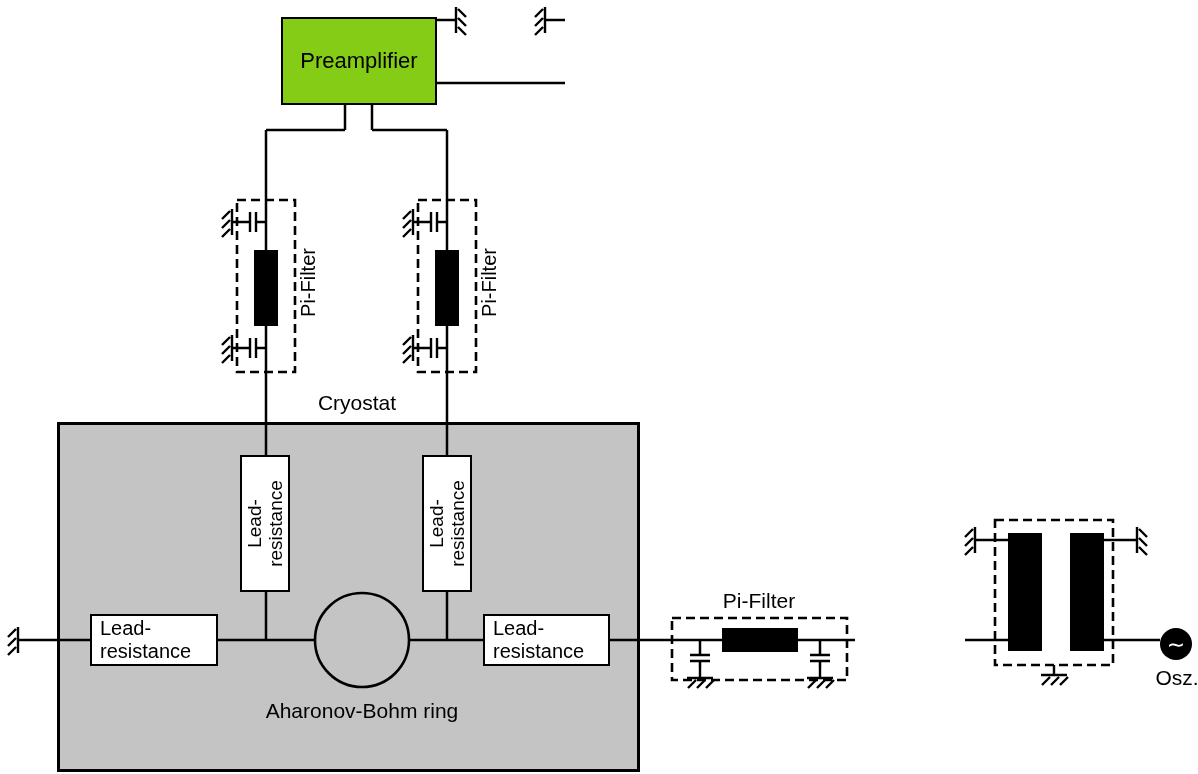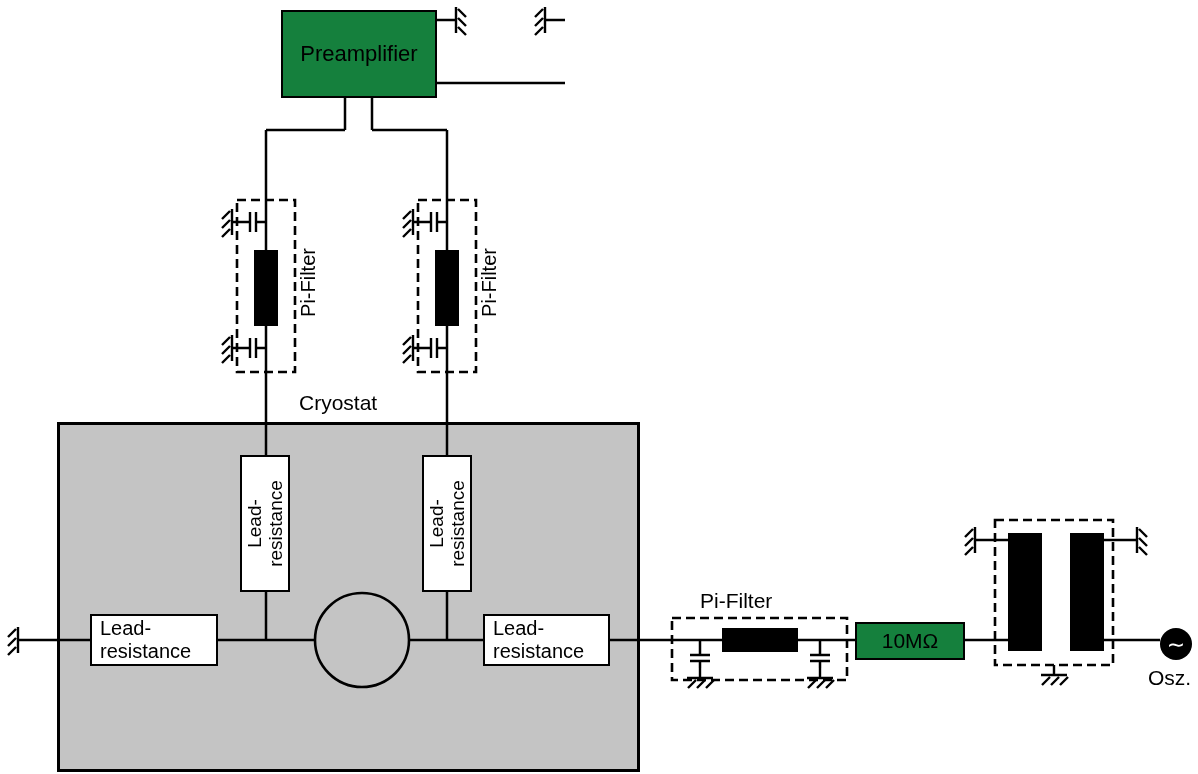--- a/index.html
+++ b/index.html
@@ -6,37 +6,37 @@
   .stage{
     position:relative;width:1198px;height:774px;background:#ffffff;overflow:hidden;
     font-family:"Liberation Sans", sans-serif;color:#000;
   }
   .cryostat{
     position:absolute;left:57px;top:422px;width:583px;height:350px;
     background:#c4c4c4;border:3px solid #000;box-sizing:border-box;
   }
   svg.layer{position:absolute;left:0;top:0;}
   .box{
-    position:absolute;box-sizing:border-box;border:2.6px solid #000;background:#15803d;
-    display:flex;align-items:center;justify-content:center;font-size:22px;white-space:nowrap;
+    position:absolute;box-sizing:border-box;border:2.6px solid #000;background:#84cc16;
+    display:flex;align-items:center;justify-content:center;font-size:22px;white-space:nowrap;margin-top:7px;
   }
   .hbox{
     position:absolute;box-sizing:border-box;border:2.6px solid #000;background:#fff;
     display:flex;flex-direction:column;justify-content:center;align-items:flex-start;
     padding-left:8px;font-size:20px;line-height:1.15;
   }
   .vbox{
     position:absolute;box-sizing:border-box;border:2.6px solid #000;background:#fff;
     display:flex;align-items:center;justify-content:center;
   }
   .vtext{transform:rotate(-90deg);text-align:center;line-height:1.08;font-size:19px;width:130px;}
   .vtext span{display:block;}
   .vlabel{position:absolute;display:flex;align-items:center;justify-content:center;}
   .vlabel .vl{transform:rotate(-90deg);white-space:nowrap;font-size:20px;}
-  .label{position:absolute;text-align:left;font-size:21px;white-space:nowrap;}
+  .label{position:absolute;text-align:center;font-size:21px;white-space:nowrap;}
   svg text{font-family:"DejaVu Sans", sans-serif;}
 </style>
 </head>
 <body>
 
 <div class="stage">
 
   <div class="cryostat"></div>
 
   <svg class="layer" width="1198" height="774" viewBox="0 0 1198 774">
@@ -114,23 +114,20 @@
 
     <circle cx="1176" cy="644" r="16" fill="#000"></circle>
     <text x="1176" y="652" text-anchor="middle" font-size="22" fill="#ffffff">∼</text>
   </svg>
 
   <div class="box" style="left:281px;top:10px;width:156px;height:88px">
     <span>Preamplifier</span>
   </div>
 
 
-  <div class="box" style="left:855px;top:622px;width:110px;height:38px;font-size:21px">
-    <span>10MΩ</span>
-  </div>
 
   <div class="vbox" style="left:240px;top:455px;width:50px;height:137px">
     <div class="vtext">
       <span>Lead-</span>
       <span>resistance</span>
     </div>
   </div>
 
   <div class="vbox" style="left:422px;top:455px;width:50px;height:137px">
     <div class="vtext">
@@ -153,16 +150,17 @@
     <span class="vl">Pi-Filter</span>
   </div>
   <div class="vlabel" style="left:474px;top:226px;width:30px;height:112px">
     <span class="vl">Pi-Filter</span>
   </div>
 
   <div class="label" style="left:299px;top:391px;width:116px">Cryostat</div>
 
   <div class="label" style="left:700px;top:589px;width:118px">Pi-Filter</div>
 
+  <div class="label" style="left:252px;top:699px;width:220px">Aharonov-Bohm ring</div>
 
   <div class="label" style="left:1148px;top:666px;width:58px">Osz.</div>
 
 </div>
 
 </body></html>

